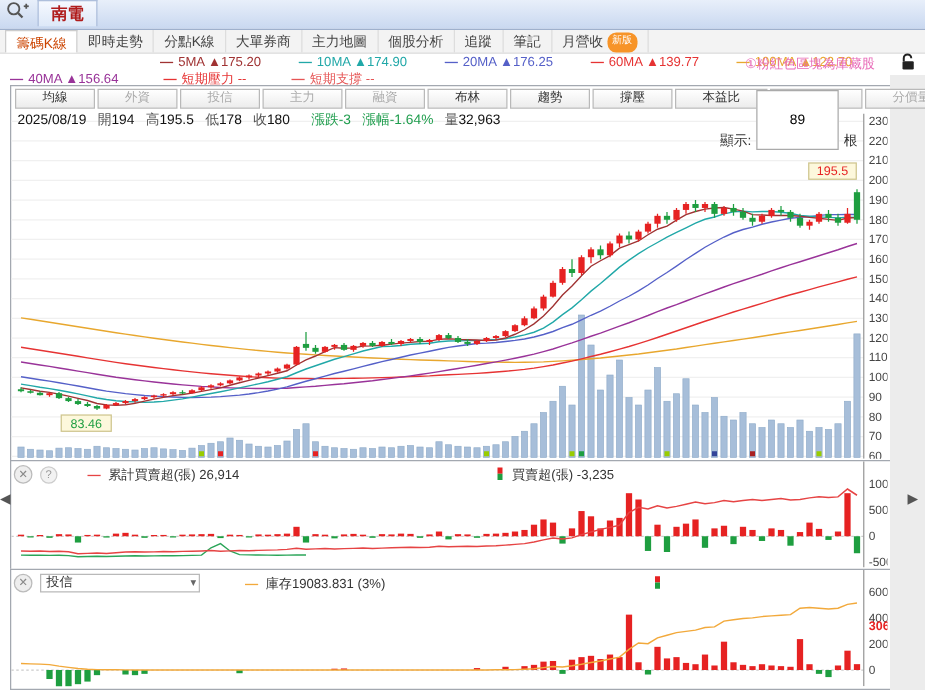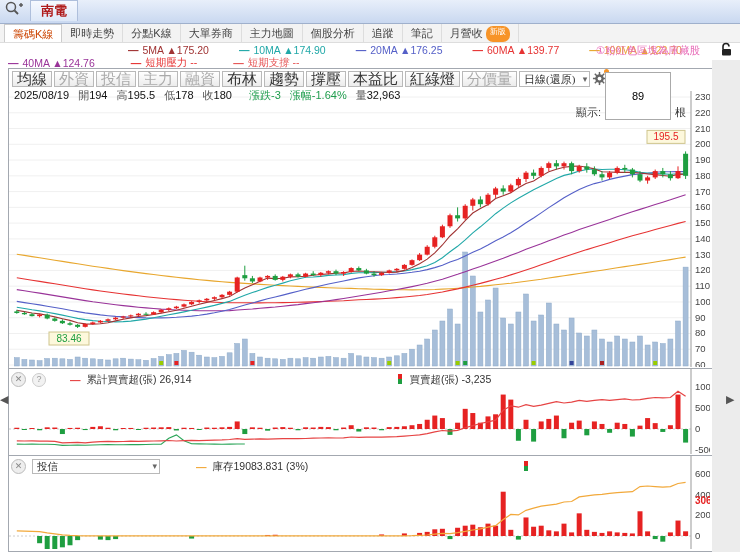--- a/index.html
+++ b/index.html
@@ -18,21 +18,21 @@
   .legendrow.r2{top:56px;padding-left:8px;gap:36px;}
   .lgitem{display:flex;align-items:center;gap:4px;white-space:nowrap;}
   .lgdash{font-weight:bold;}
   .pinknote{position:absolute;top:44px;right:40px;color:#e86bb8;font-size:10.5px;}
   .lockicon{position:absolute;top:42px;right:6px;width:15px;height:15px;cursor:pointer;}
   
   .panel{position:absolute;left:8px;width:703px;border:1px solid #a3a8b0;background:#fff;}
   .panel svg{position:absolute;left:0;top:0;}
   
   .toolbar{position:absolute;left:3px;top:2px;height:16px;display:flex;gap:2px;z-index:5;}
-  .tbtn{border:1px solid #b9b9b9;background:linear-gradient(#ffffff,#ececec);padding:0 4px;line-height:14px;font-size:15px;color:#333;cursor:pointer;white-space:nowrap;}
+  .tbtn{border:1px solid #b9b9b9;background:linear-gradient(#ffffff,#ececec);padding:0 21px;line-height:14px;font-size:10px;color:#333;cursor:pointer;white-space:nowrap;}
   .tbtn.off{color:#aaa;}
   .pselect{border:1px solid #b9b9b9;background:#fff;padding:0 14px 0 4px;line-height:14px;font-size:11px;color:#333;position:relative;cursor:pointer;white-space:nowrap;font-family:Liberation Serif, serif;}
   .pselect:after{content:"▾";position:absolute;right:2px;top:0;color:#666;font-size:9px;}
   .iconbtn{position:relative;width:16px;height:16px;cursor:pointer;}
   .odot{position:absolute;right:-1px;top:-2px;width:5px;height:5px;border-radius:50%;background:#f79428;}
   .showgroup{position:absolute;right:26px;top:3px;display:flex;align-items:flex-end;gap:4px;z-index:5;color:#333;}
   .showinput{width:32px;height:14px;border:1px solid #aaa;text-align:center;font-size:11px;font-family:inherit;padding:16px;}
   
   .pricerow{position:absolute;left:5px;top:19px;z-index:5;white-space:nowrap;font-size:11px;color:#111;}
   .pricerow .lb{color:#555;margin-left:6px;}
@@ -115,21 +115,21 @@
         <span style="color:#e63333">60MA ▲139.77</span>
       </span>
       <span class="lgitem">
         <span class="lgdash" style="color:#e8a72e">—</span>
         <span style="color:#e8a72e">100MA ▲122.70</span>
       </span>
     </div>
   <div class="legendrow r2" id="lgrow2">
       <span class="lgitem">
         <span class="lgdash" style="color:#993399">—</span>
-        <span style="color:#993399">40MA ▲124.76</span>
+        <span style="color:#993399">40MA ▲156.64</span>
       </span>
       <span class="lgitem">
         <span class="lgdash" style="color:#e63333">—</span>
         <span style="color:#e63333">短期壓力 --</span>
       </span>
       <span class="lgitem">
         <span class="lgdash" style="color:#e65555">—</span>
         <span style="color:#e65555">短期支撐 --</span>
       </span>
     </div>

